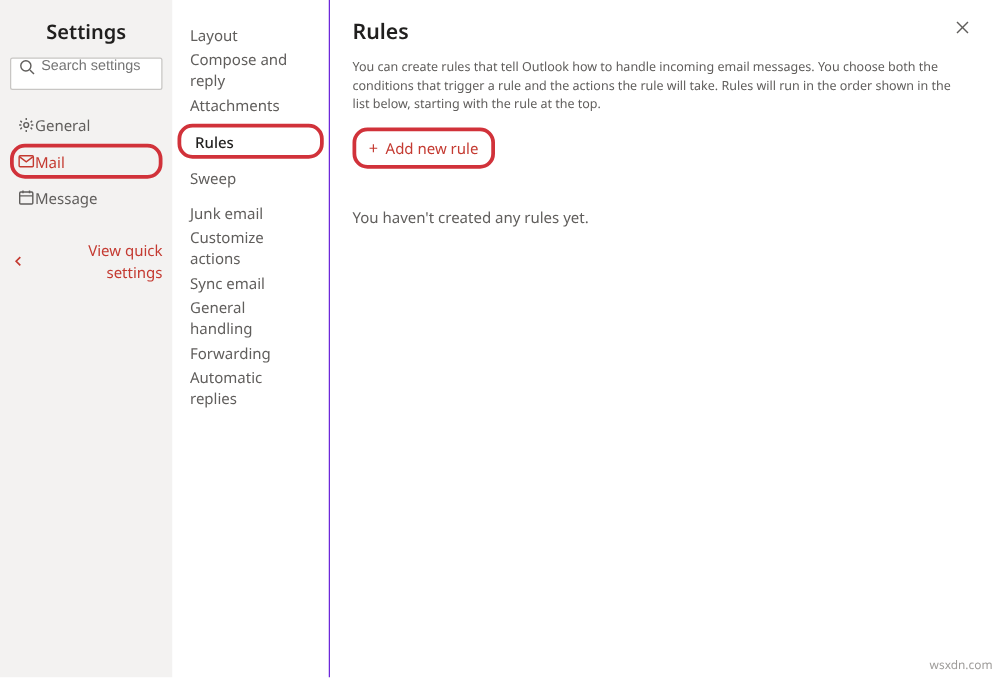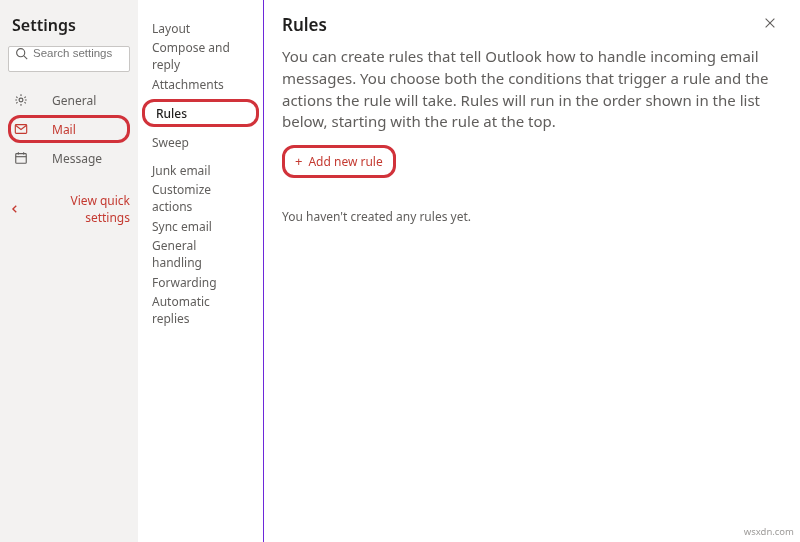--- a/index.html
+++ b/index.html
@@ -18,35 +18,36 @@
     
     .col-nav {
       width: 138px; flex: 0 0 138px;
       background: #f3f2f1;
       display: flex; flex-direction: column;
       padding: 10px 8px 8px 8px;
     }
     .page-title {
       font-size: 16px; font-weight: 600; color: #201f1e;
       padding: 4px 4px 10px;
+      text-align: center;
     }
     .search-wrap {
       display: flex; align-items: flex-start;
       border: 1px solid #c8c6c4; background: #fff;
       border-radius: 2px; height: 26px; padding: 0 6px;
       margin-bottom: 14px;
     }
     .search-wrap svg { width: 13px; height: 13px; stroke: #605e5c; fill: none; }
     .search-input {
       border: none; outline: none; flex: 1;
       font-size: 11.5px; color: #605e5c; margin-left: 5px;
       background: transparent;
     }
     .nav-item {
-      display: flex; align-items: center; gap: 24px;
+      display: flex; align-items: center; gap: 0;
       height: 28px; padding: 0 6px;
       font-size: 12px; color: #605e5c;
       cursor: pointer; border-radius: 3px;
     }
     .nav-item .ico { width: 14px; height: 14px; display: flex; }
     .nav-item.active { color: #c43a31; }
     .nav-item.active .ico svg { stroke: #c43a31; }
 
     .highlight-red {
       border: 3px solid #d1323a; border-radius: 12px;
@@ -81,21 +82,21 @@
     .col-main {
       flex: 1; padding: 12px 18px 12px 18px; position: relative;
     }
     .main-head { display: flex; justify-content: space-between; align-items: center; }
     .main-title { font-size: 17px; font-weight: 600; color: #201f1e; }
     .close-btn {
       width: 24px; height: 24px; display: flex; align-items: center; justify-content: center;
       cursor: pointer; color: #605e5c; font-size: 15px;
     }
     .desc {
-      margin-top: 10px; font-size: 15px; line-height: 1.45; color: #605e5c;
+      margin-top: 10px; font-size: 10px; line-height: 1.45; color: #605e5c;
       max-width: 490px;
     }
     .add-rule {
       display: inline-flex; align-items: center; gap: 6px;
       color: #c43a31; font-size: 12px; cursor: pointer;
       padding: 5px 10px; margin-top: 12px;
     }
     .add-rule.highlight-red { margin-top: 12px; }
     .add-rule .plus { font-size: 13px; line-height: 1; }
     .empty-msg {

